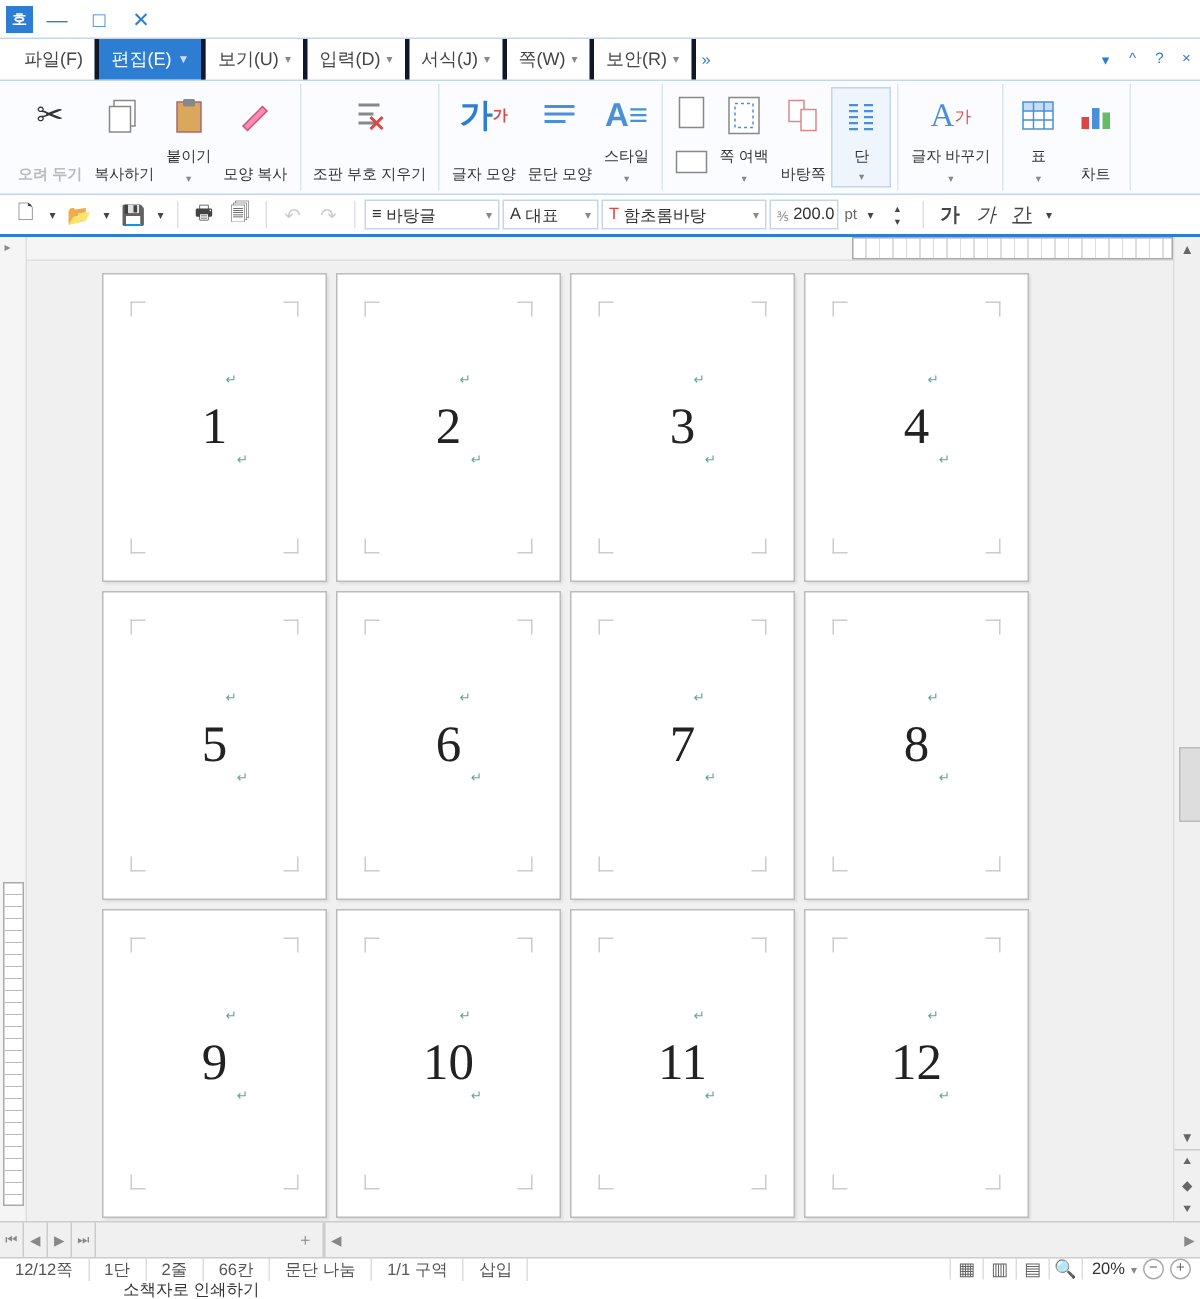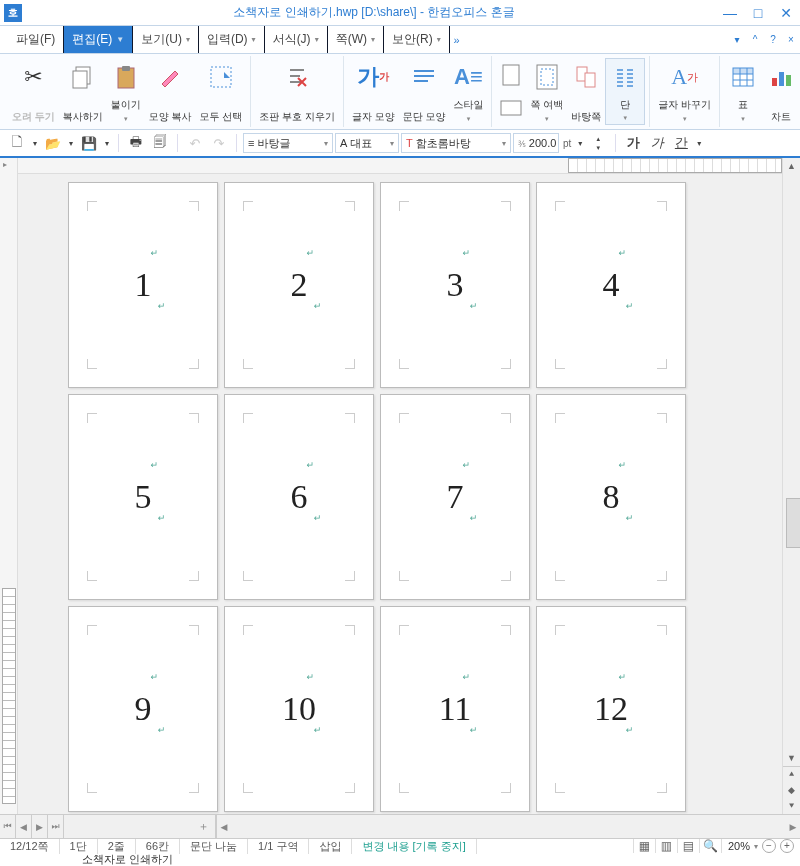--- a/index.html
+++ b/index.html
@@ -7,21 +7,21 @@
 
 
 .titlebar { height: 26px; background: #fff; border-bottom: 1px solid #c5d6e8; display: flex; align-items: center; padding: 0 4px; }
 .titlebar .app-icon { width: 18px; height: 18px; background: #2d7dd2; display: inline-flex; align-items: center; justify-content: center; color: #fff; font-size: 10px; font-weight: bold; margin-right: 6px; }
 .titlebar .title { flex: 1; text-align: center; color: #2d7dd2; font-size: 12px; }
 .titlebar .win-controls { display: flex; gap: 8px; }
 .titlebar .win-btn { width: 20px; height: 20px; display: flex; align-items: center; justify-content: center; color: #2d7dd2; cursor: pointer; font-size: 14px; }
 
 
 .menubar { height: 28px; background: #fff; display: flex; align-items: stretch; border-bottom: 1px solid #c5d6e8; padding-left: 8px; }
-.menubar .menu-item { padding: 0 8px; display: flex; align-items: center; font-size: 12px; color: #444; cursor: pointer; border-right: 1px solid #0f172a; justify-content: flex-end; }
+.menubar .menu-item { padding: 0 8px; display: flex; align-items: center; font-size: 12px; color: #444; cursor: pointer; border-right: 3px solid #0f172a; justify-content: flex-end; }
 .menubar .menu-item.active { background: #2d7dd2; color: #fff; }
 .menubar .menu-item .dd { margin-left: 4px; font-size: 8px; color: #888; }
 .menubar .menu-item.active .dd { color: #cde; }
 .menubar .spacer { flex: 1; }
 .menubar .search-box { border: 1px solid #c5d6e8; height: 20px; width: 140px; margin: 4px 4px; padding: 0 4px; color: #aaa; font-size: 11px; display: flex; align-items: center; }
 .menubar .dd-btn, .menubar .help-btn, .menubar .overflow-btn { width: 18px; display: flex; align-items: center; justify-content: center; color: #2d7dd2; cursor: pointer; font-size: 10px; }
 .menu-overflow { width: 14px; display:flex; align-items:center; justify-content:center; color:#2d7dd2; cursor:pointer; }
 
 
 .ribbon { height: 76px; background: #fafcff; border-bottom: 1px solid #c5d6e8; display: flex; align-items: stretch; padding: 2px 4px; overflow: hidden; }
@@ -90,21 +90,20 @@
 .statusbar .zbtn { width: 14px; height: 14px; border: 1px solid #aaa; border-radius: 50%; display: flex; align-items: center; justify-content: center; font-size: 10px; cursor: pointer; color: #666; line-height:1; }
 
 
 svg { display: block; }
 </style>
 </head>
 <body>
 
 <div class="titlebar">
   <div class="app-icon">호</div>
-  <div class="title">소책자로 인쇄하기.hwp [D:\share\] - 한컴오피스 혼글</div>
   <div class="win-controls">
     <div class="win-btn">—</div>
     <div class="win-btn">□</div>
     <div class="win-btn">✕</div>
   </div>
 </div>
 
 <div class="menubar">
   <div class="menu-item">
       <span>파일(F)</span>
@@ -168,30 +167,20 @@
       <span class="dd-arrow">▾</span>
     </div>
     <div class="ribbon-btn">
       <span class="ic big">
           <svg width="26" height="26">
             <path d="M5 20 L18 7 L21 10 L8 23 Z" fill="#f8b" stroke="#c56"></path>
           </svg>
         </span>
       <span class="lbl">모양
 복사</span>
-    </div>
-    <div class="ribbon-btn">
-      <span class="ic big">
-          <svg width="26" height="26">
-            <rect x="3" y="3" width="20" height="20" fill="none" stroke="#4a90d9" stroke-dasharray="2"></rect>
-            <path d="M16 8 L22 14 L16 14 Z" fill="#4a90d9"></path>
-          </svg>
-        </span>
-      <span class="lbl">모두
-선택</span>
     </div>
   </div>
   <div class="ribbon-group">
     <div class="ribbon-btn">
       <span class="ic big">
           <svg width="26" height="26">
             <path d="M6 6 L20 6 M6 12 L16 12 M6 18 L18 18" stroke="#888" stroke-width="2"></path>
             <path d="M14 14 L22 22 M22 14 L14 22" stroke="#d44" stroke-width="2"></path>
           </svg>
         </span>
@@ -498,21 +487,20 @@
 </div>
 
 <div class="statusbar">
   <div class="cell">12/12쪽</div>
   <div class="cell">1단</div>
   <div class="cell">2줄</div>
   <div class="cell">66칸</div>
   <div class="cell">문단 나눔</div>
   <div class="cell">1/1 구역</div>
   <div class="cell">삽입</div>
-  <div class="cell teal">변경 내용 [기록 중지]</div>
   <div class="spacer"></div>
   <div class="view-btns">
     <div class="vbtn">▦</div>
     <div class="vbtn">▥</div>
     <div class="vbtn">▤</div>
   </div>
   <div class="vbtn">🔍</div>
   <div class="zoom">
     <span>20%</span>
     <span style="font-size:8px;color:#888;">▾</span>

